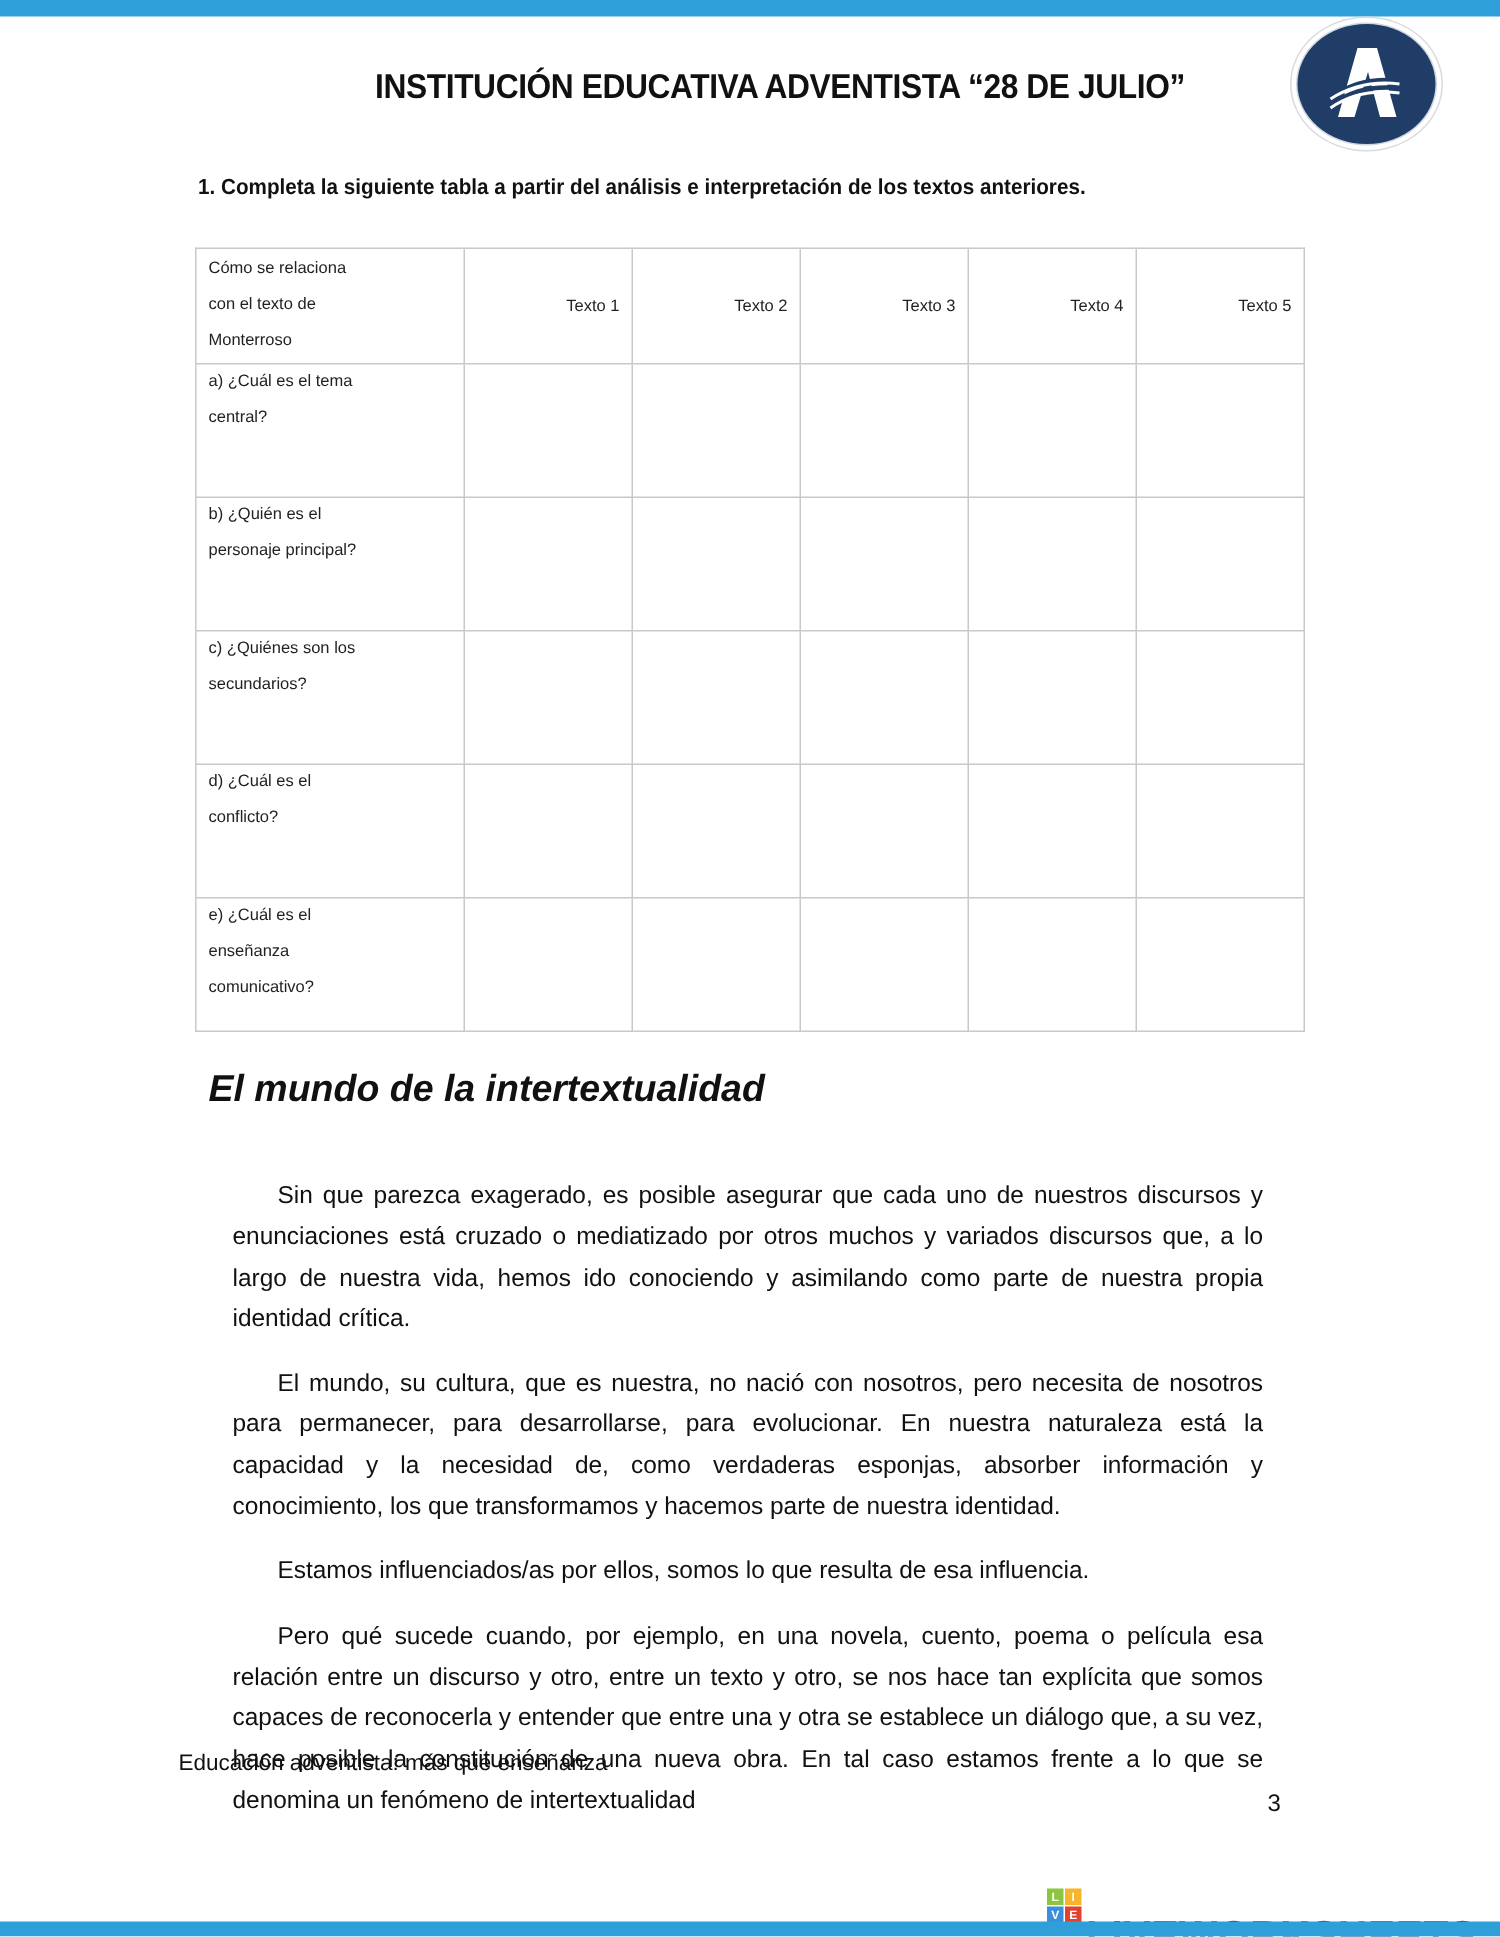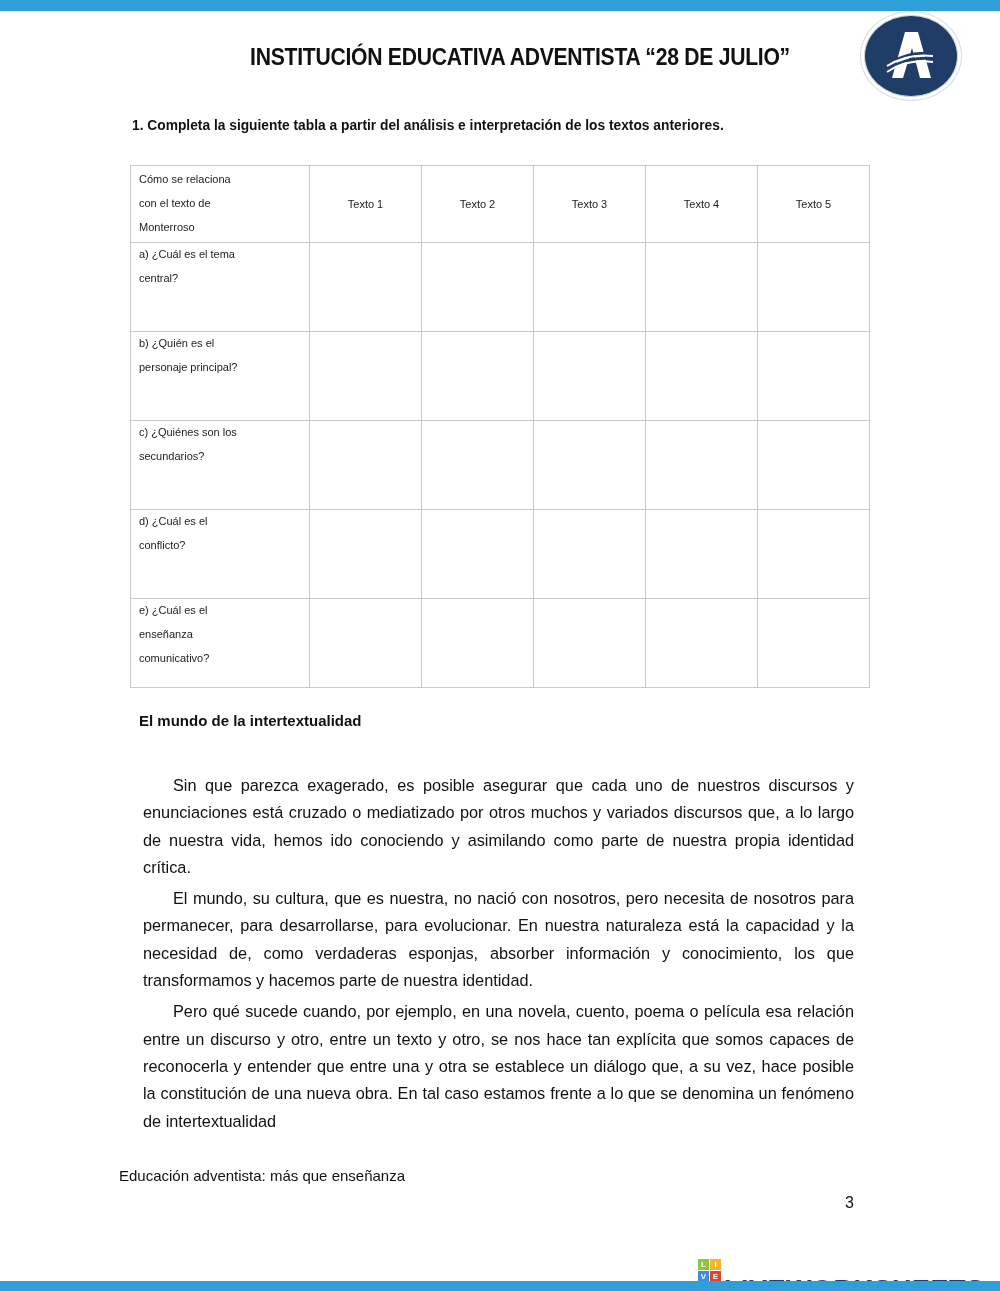--- a/index.html
+++ b/index.html
@@ -26,34 +26,34 @@
     transform: scaleX(0.95); transform-origin: left;
   }
   table.grid {
     position: absolute; left: 130px; top: 165px; width: 739px;
     border-collapse: collapse; table-layout: fixed;
   }
   table.grid td {
     border: 1px solid #c9c9c9; padding: 0 8px; font-size: 11px; color: #222;
     line-height: 25px; vertical-align: top;
   }
-  table.grid td.hdr { vertical-align: middle; text-align: center; }
+  table.grid td.hdr { vertical-align: middle; text-align: right; }
   table.grid tr.head td { height: 76px; }
   table.grid tr.head td.first { vertical-align: middle; text-align: left; }
   table.grid tr.row td { height: 88px; padding-top: 0; }
   table.grid tr.row td.q { padding-top: 0; }
   .q-text { display: block; margin-top: -1px; }
   .section-title {
-    position: absolute; left: 139px; top: 712px; font-size: 15px; font-weight: bold; color: #111;
+    position: absolute; left: 139px; top: 712px; font-size: 25px; font-weight: bold; color: #111; font-style: italic;
   }
   .body-text {
     position: absolute; left: 139px; top: 768px; width: 719px;
     font-size: 16.3px; line-height: 27.3px; color: #111; text-align: justify;
   }
-  .body-text p { margin: 4px; text-indent: 30px; }
+  .body-text p { margin: 16px; text-indent: 30px; }
   .footer-text { position: absolute; left: 119px; top: 1167px; font-size: 15px; color: #111; }
   .page-num { position: absolute; left: 845px; top: 1194px; font-size: 16px; color: #111; }
   .lw-logo { position: absolute; left: 698px; top: 1257px; height: 26px; display: flex; align-items: center; }
   .lw-squares { display: grid; grid-template-columns: 11px 11px; grid-template-rows: 11px 11px; gap: 1px; margin-right: 3px; }
   .lw-sq { font-size: 8px; font-weight: bold; color: #fff; text-align: center; line-height: 11px; }
   .lw-text { font-size: 27px; font-weight: bold; color: #1e3f73; letter-spacing: 0.5px; line-height: 26px; margin-top: 40px; }
 </style>
 </head>
 <body>
 
@@ -152,20 +152,21 @@
     <td></td>
   </tr>
 </tbody>
   </table>
 
 <div class="section-title">El mundo de la intertextualidad</div>
 
 <div class="body-text">
   <p>Sin que parezca exagerado, es posible asegurar que cada uno de nuestros discursos y enunciaciones está cruzado o mediatizado por otros muchos y variados discursos que, a lo largo de nuestra vida, hemos ido conociendo y asimilando como parte de nuestra propia identidad crítica.</p>
   <p>El mundo, su cultura, que es nuestra, no nació con nosotros, pero necesita de nosotros para permanecer, para desarrollarse, para evolucionar. En nuestra naturaleza está la capacidad y la necesidad de, como verdaderas esponjas, absorber información y conocimiento, los que transformamos y hacemos parte de nuestra identidad.</p>
+  <p>Estamos influenciados/as por ellos, somos lo que resulta de esa influencia.</p>
   <p>Pero qué sucede cuando, por ejemplo, en una novela, cuento, poema o película esa relación entre un discurso y otro, entre un texto y otro, se nos hace tan explícita que somos capaces de reconocerla y entender que entre una y otra se establece un diálogo que, a su vez, hace posible la constitución de una nueva obra. En tal caso estamos frente a lo que se denomina un fenómeno de intertextualidad</p>
 </div>
 
 <div class="footer-text">Educación adventista: más que enseñanza</div>
 <div class="page-num">3</div>
 
 <div class="lw-logo">
   <div class="lw-squares">
     <span class="lw-sq" style="background:#8cc63f">L</span>
     <span class="lw-sq" style="background:#f7b52b">I</span>

